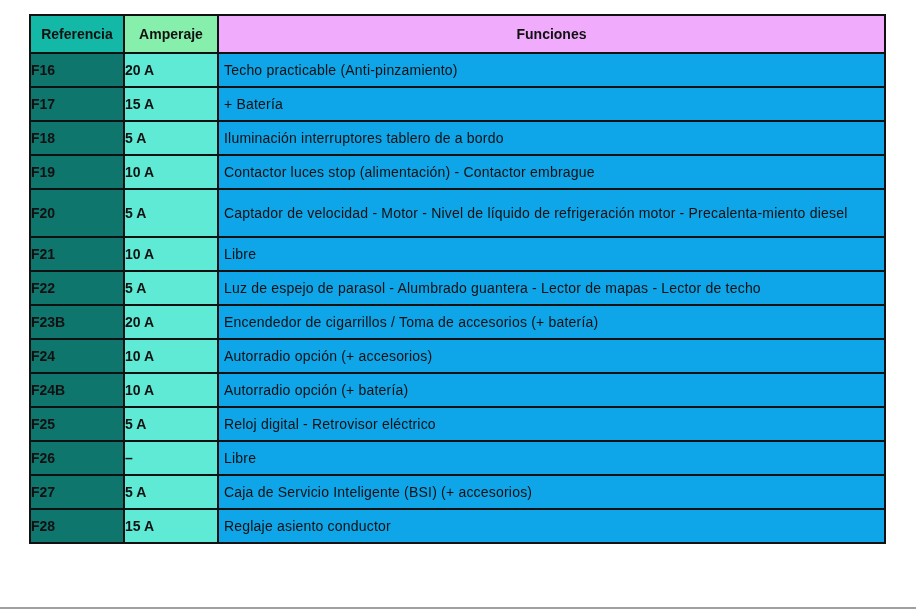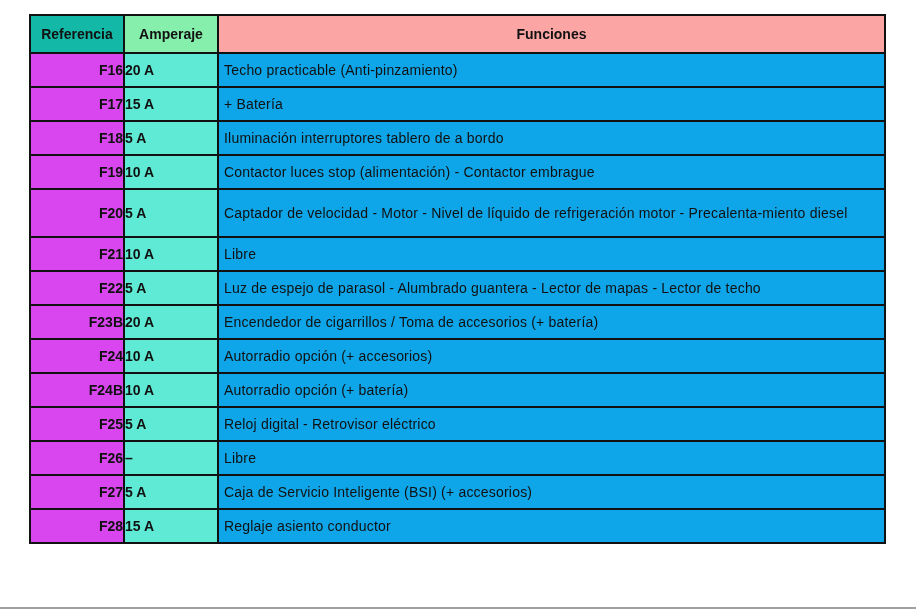--- a/index.html
+++ b/index.html
@@ -2,23 +2,23 @@
 <html><head>
 <meta charset="utf-8">
 <style>
   html, body { margin:0; padding:0; background:#ffffff; }
   body { width:916px; height:611px; position:relative; overflow:hidden; font-family:"Liberation Sans", sans-serif; }
   table.fuses { position:absolute; left:29px; top:14px; border-collapse:collapse; width:857px; }
   table.fuses td, table.fuses th { border:2px solid #111; padding:0; font-size:14px; color:#111; }
   th { height:36px; font-weight:bold; }
   th.ref { width:92px; background:#14b8a6; }
   th.amp { width:92px; background:#86efac; }
-  th.fun { background:#fca5a5; }
+  th.fun { background:#f0abfc; }
   td { height:32px; }
-  td.ref { background:#d946ef; font-weight:bold; text-align:right; }
+  td.ref { background:#0f766e; font-weight:bold; text-align:left; }
   td.amp { background:#5eead4; font-weight:bold; text-align:left; padding-right:28px !important; }
   td.fun { background:#0ea5e9; padding-left:5px !important; line-height:13px; letter-spacing:0.2px; }
   tr.tall td { height:46px; }
   .footer-line { position:absolute; left:0; top:607px; width:916px; height:2px; background:#a0a0a0; }
 </style>
 </head>
 <body>
 
 <table class="fuses">
   <thead>

